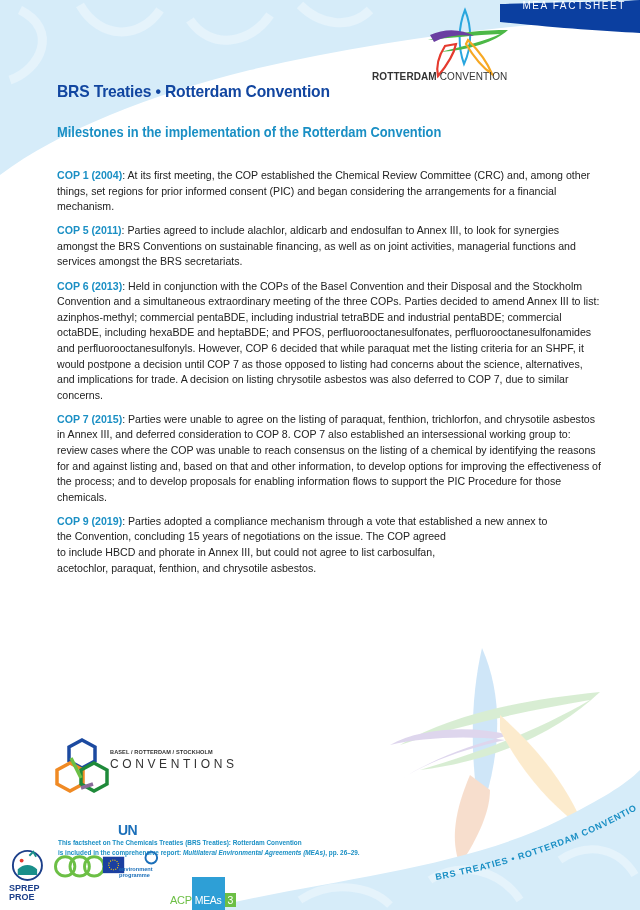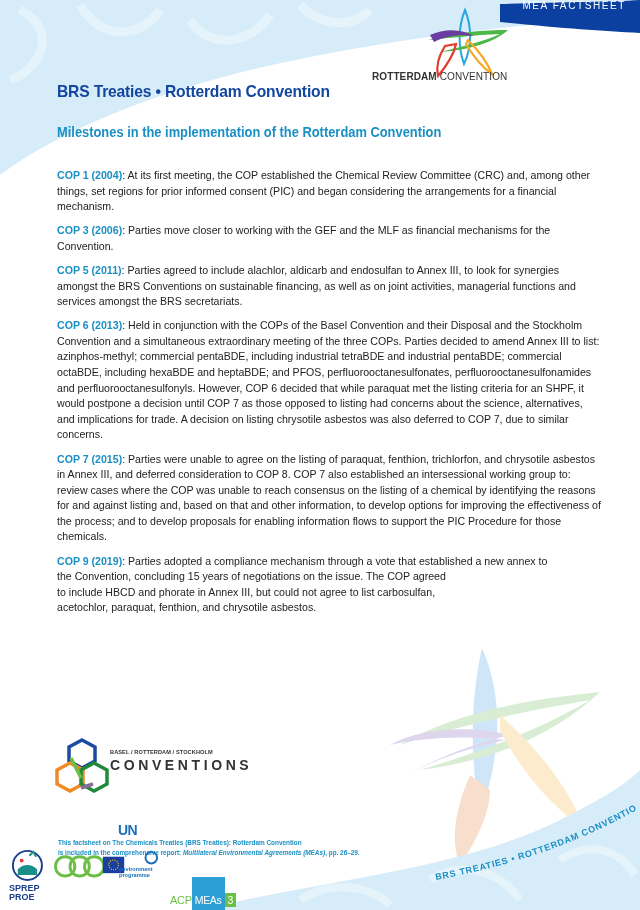--- a/index.html
+++ b/index.html
@@ -27,21 +27,21 @@
   .section-title {
     position: absolute; left: 57px; top: 124px; z-index: 3;
     font-size: 14px; font-weight: bold; color: #1a8fc4;
     transform: scaleX(0.92); transform-origin: left;
   }
   .milestones { position: absolute; left: 57px; top: 168px; width: 545px; z-index: 3; }
   .milestone { font-size: 10.6px; line-height: 15.6px; margin: 0 0 8.5px 0; color: #222; }
   .milestone .cop { color: #1a8fc4; font-weight: bold; }
   .brs-logo { position: absolute; left: 55px; top: 738px; z-index: 3; }
   .brs-logo-top { position: absolute; left: 110px; top: 749px; font-size: 5.6px; font-weight: bold; color: #333; z-index: 3; letter-spacing: 0.1px; white-space: nowrap;}
-  .brs-logo-bottom { position: absolute; left: 110px; top: 757px; font-size: 14px; font-weight: bold; color: #333; letter-spacing: 3.6px; z-index: 3; white-space: nowrap;}
+  .brs-logo-bottom { position: absolute; left: 110px; top: 757px; font-size: 12px; font-weight: normal; color: #333; letter-spacing: 3.6px; z-index: 3; white-space: nowrap;}
   .footer-note {
     position: absolute; left: 58px; top: 838px; font-size: 6.4px; font-weight: bold; color: #1a8fc4; line-height: 10px; z-index: 3;
   }
   .footer-note i { font-style: italic; }
   .partner-logos { position: absolute; left: 0; top: 848px; width: 260px; height: 60px; z-index: 3; }
   .sprep-text { position: absolute; left: 9px; top: 884px; font-size: 9px; font-weight: bold; color: #1c3f8a; line-height: 9px; text-align: left; width: 32px; z-index: 3; }
   .unep-text { position: absolute; left: 119px; top: 866px; font-size: 5.6px; font-weight: bold; color: #1b6fb9; line-height: 6px; z-index: 3;}
   .unep-un { position: absolute; left: 118px; top: 822px; font-size: 14px; font-weight: bold; color: #1b6fb9; z-index: 3; letter-spacing: -0.5px;}
   .acp-text { position: absolute; left: 170px; top: 877px; font-size: 11px; color: #6cbf45; z-index: 3; letter-spacing: -0.3px;}
   .acp-meas { display: inline-block; background: #2e9fd6; color: #fff; padding: 16px 3px; font-size: 10.5px; line-height: 14px; }
@@ -90,21 +90,20 @@
   <path d="M45 44 C38 55 36 65 38 74 C48 62 54 52 56 42 Z" fill="none" stroke="#e53a2e" stroke-width="2.2"></path>
   <path d="M68 38 C80 50 88 62 92 72 C80 64 72 52 66 42 Z" fill="none" stroke="#f7a823" stroke-width="2.2"></path>
 </svg>
 <div class="logo-rc-text"><b>ROTTERDAM</b><span> CONVENTION</span></div>
 
 <div class="page-title">BRS Treaties • Rotterdam Convention</div>
 <div class="section-title">Milestones in the implementation of the Rotterdam Convention</div>
 
 <div class="milestones">
   <p class="milestone"><span class="cop">COP 1 (2004)</span><span>: At its first meeting, the COP established the Chemical Review Committee (CRC) and, among other things, set regions for prior informed consent (PIC) and began considering the arrangements for a financial mechanism.</span></p>
-  <p class="milestone"><span class="cop">COP 3 (2006)</span><span>: Parties move closer to working with the GEF and the MLF as financial mechanisms for the Convention.</span></p>
   <p class="milestone"><span class="cop">COP 5 (2011)</span><span>: Parties agreed to include alachlor, aldicarb and endosulfan to Annex III, to look for synergies amongst the BRS Conventions on sustainable financing, as well as on joint activities, managerial functions and services amongst the BRS secretariats.</span></p>
   <p class="milestone"><span class="cop">COP 6 (2013)</span><span>: Held in conjunction with the COPs of the Basel Convention and their Disposal and the Stockholm Convention and a simultaneous extraordinary meeting of the three COPs. Parties decided to amend Annex III to list: azinphos-methyl; commercial pentaBDE, including industrial tetraBDE and industrial pentaBDE; commercial octaBDE, including hexaBDE and heptaBDE; and PFOS, perfluorooctanesulfonates, perfluorooctanesulfonamides and perfluorooctanesulfonyls. However, COP 6 decided that while paraquat met the listing criteria for an SHPF, it would postpone a decision until COP 7 as those opposed to listing had concerns about the science, alternatives, and implications for trade. A decision on listing chrysotile asbestos was also deferred to COP 7, due to similar concerns.</span></p>
   <p class="milestone"><span class="cop">COP 7 (2015)</span><span>: Parties were unable to agree on the listing of paraquat, fenthion, trichlorfon, and chrysotile asbestos in Annex III, and deferred consideration to COP 8. COP 7 also established an intersessional working group to: review cases where the COP was unable to reach consensus on the listing of a chemical by identifying the reasons for and against listing and, based on that and other information, to develop options for improving the effectiveness of the process; and to develop proposals for enabling information flows to support the PIC Procedure for those chemicals.</span></p>
   <p class="milestone"><span class="cop">COP 9 (2019)</span><span>: Parties adopted a compliance mechanism through a vote that established a new annex to</span><br><span>the Convention, concluding 15 years of negotiations on the issue. The COP agreed</span><br><span>to include HBCD and phorate in Annex III, but could not agree to list carbosulfan,</span><br><span>acetochlor, paraquat, fenthion, and chrysotile asbestos.</span></p>
 </div>
 
 <svg class="brs-logo" width="55" height="62" viewBox="0 0 55 62" xmlns="http://www.w3.org/2000/svg">
   <polygon points="27,2 40,9 40,23 27,30 14,23 14,9" fill="none" stroke="#1c4aa0" stroke-width="3.5"></polygon>
   <polygon points="15,25 28,32 28,46 15,53 2,46 2,32" fill="none" stroke="#f08a24" stroke-width="3.5"></polygon>
   <polygon points="39,25 52,32 52,46 39,53 26,46 26,32" fill="none" stroke="#1f8a3a" stroke-width="3.5"></polygon>

